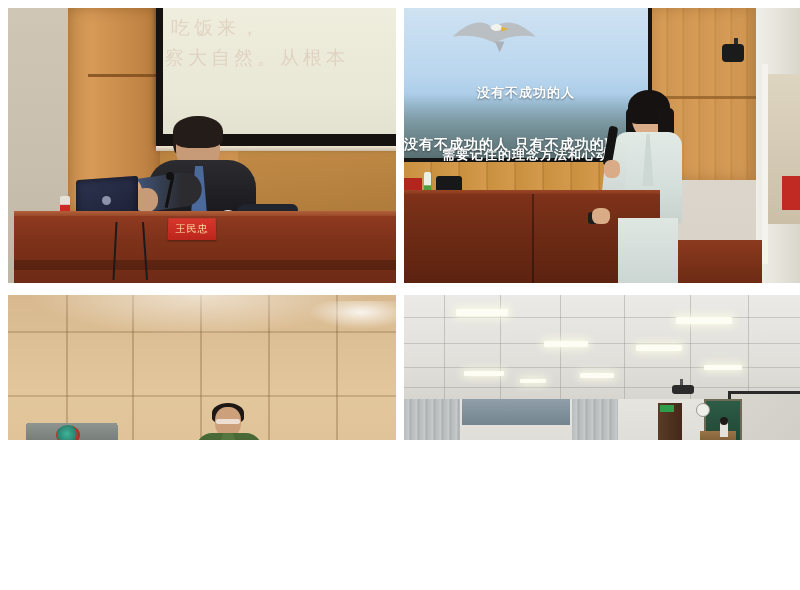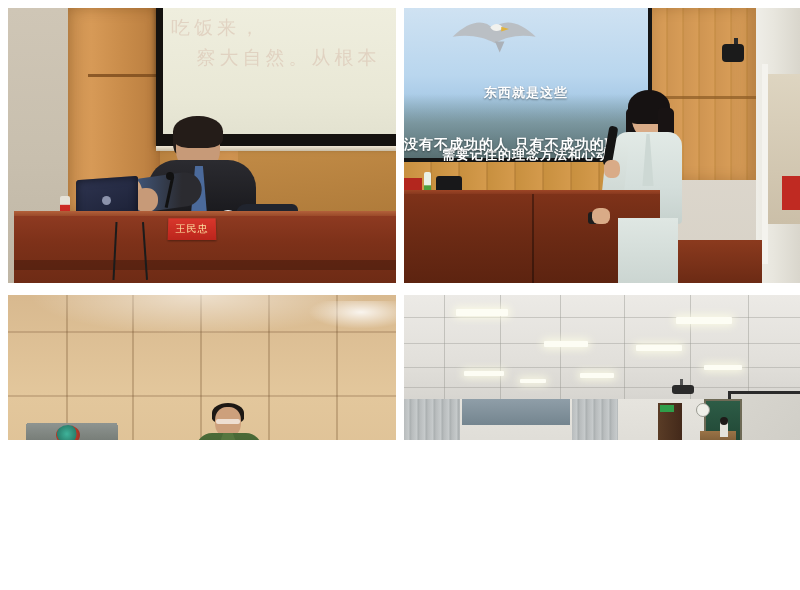--- a/index.html
+++ b/index.html
@@ -412,21 +412,21 @@
 
   <div class="photo" id="photo1">
     <div class="layer p1-wall"></div>
     <div class="layer p1-woodpanel"></div>
     <div class="layer p1-wood2"></div>
     <div class="layer p1-wood3"></div>
 
     <div class="layer p1-screenframe"></div>
     <div class="layer p1-screen">
       <div class="p1-slidetext">吃饭来，</div>
-      <div class="p1-slidetext" style="top:34px;left:16px;text-align:center;">察大自然。从根本</div>
+      <div class="p1-slidetext" style="top:34px;left:2px;">察大自然。从根本</div>
     </div>
     <div class="layer p1-railtop"></div>
 
     <div class="layer p1-person-hair2"></div>
     <div class="layer p1-person-head"></div>
     <div class="layer p1-person-hair"></div>
     <div class="layer p1-person-body"></div>
     <div class="layer p1-person-shirt"></div>
     <div class="layer p1-arm"></div>
     <div class="layer p1-hand1"></div>
@@ -463,21 +463,21 @@
 
     <div class="layer p2-screenframe"></div>
     <div class="layer p2-screen">
       <div class="layer p2-forest"></div>
       <svg class="layer p2-eagle" viewBox="0 0 120 60">
         <path d="M6 26 C26 6, 46 2, 58 16 C70 2, 92 6, 112 26 C92 22, 74 26, 60 34 C46 26, 26 22, 6 26 Z" fill="#b9bcc0" opacity="0.92"></path>
         <path d="M54 14 C58 8, 66 8, 70 14 C66 20, 58 20, 54 14 Z" fill="#f2f2ee"></path>
         <path d="M68 13 L78 16 L68 19 Z" fill="#e0b23c"></path>
         <path d="M60 32 L66 46 L72 32 Z" fill="#a9acb1" opacity="0.9"></path>
       </svg>
-      <div class="p2-slide-line p2-l1">东西就是这些</div>
+      <div class="p2-slide-line p2-l1">没有不成功的人</div>
       <div class="p2-slide-line p2-l2">需要记住的理念方法和心动</div>
       <div class="p2-slide-line p2-l3">没有不成功的人 只有不成功的职业生涯设计</div>
     </div>
 
     <div class="layer p2-spk-arm"></div>
     <div class="layer p2-spk"></div>
 
     <div class="layer p2-woodlower"></div>
     <div class="layer p2-redbox"></div>
     <div class="layer p2-bottle2"></div>

